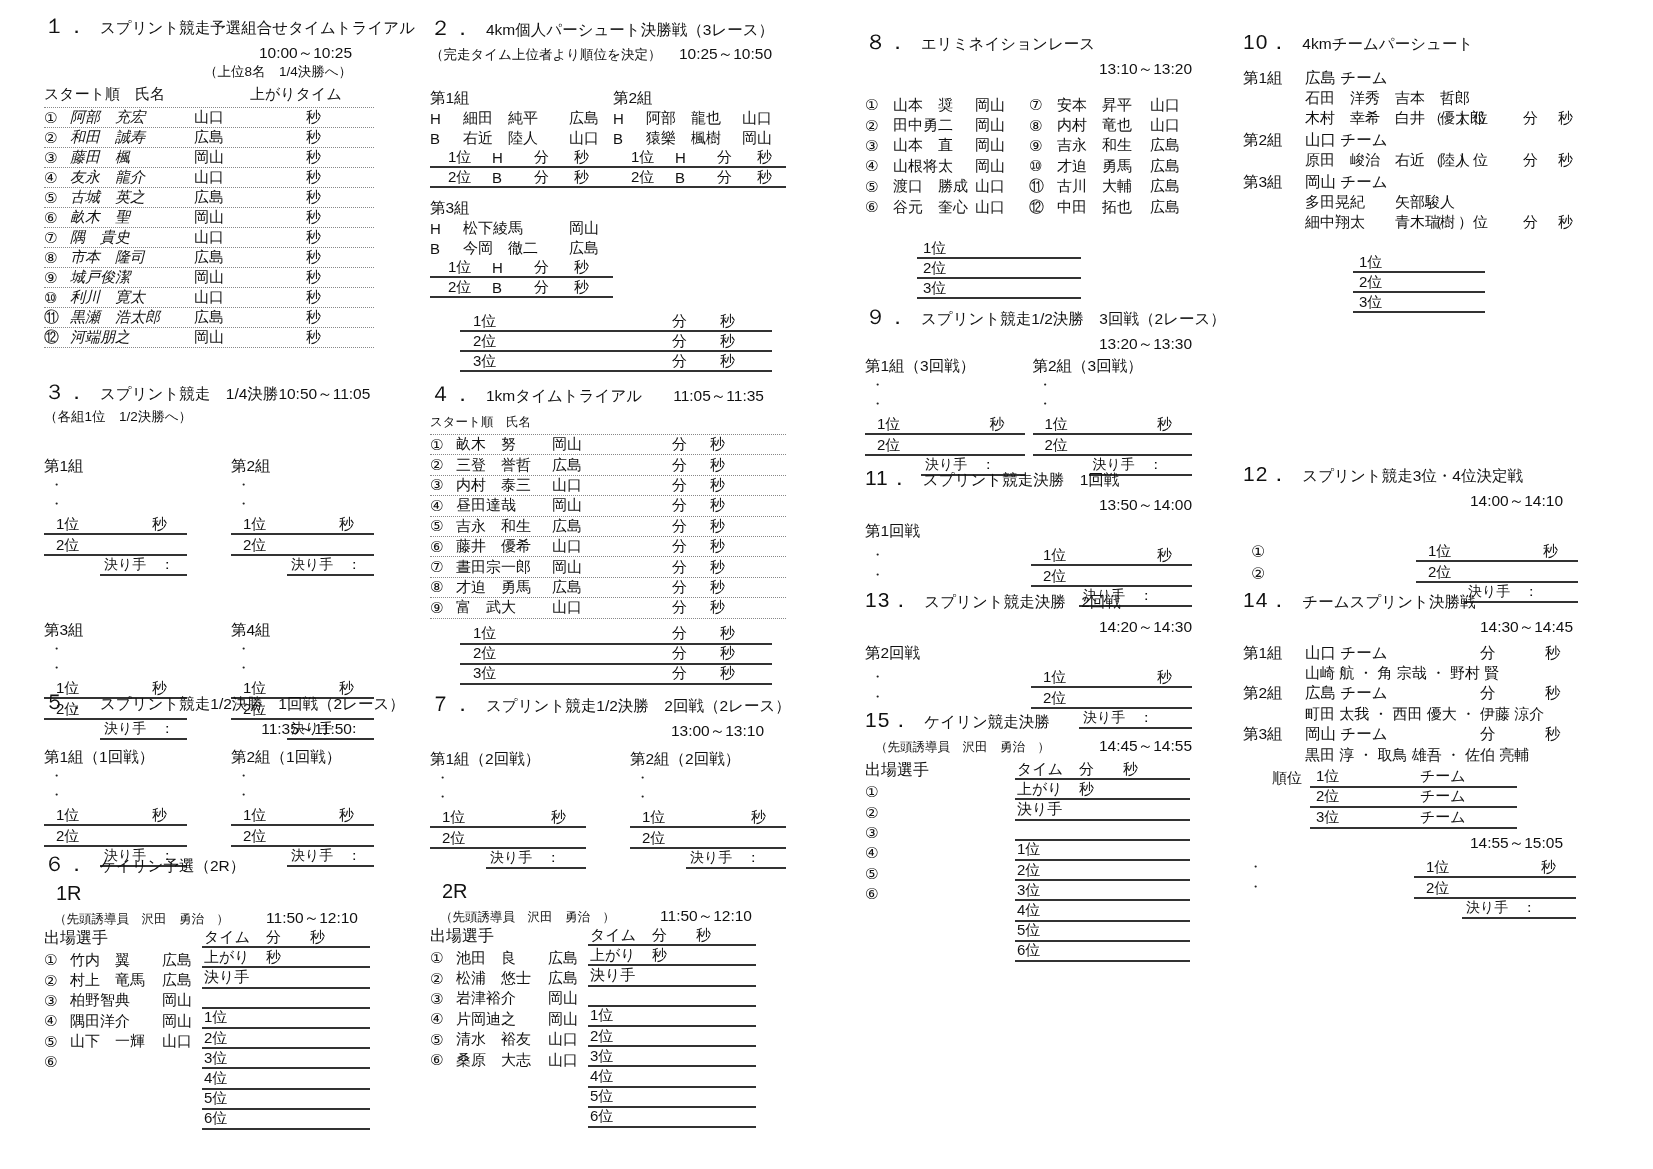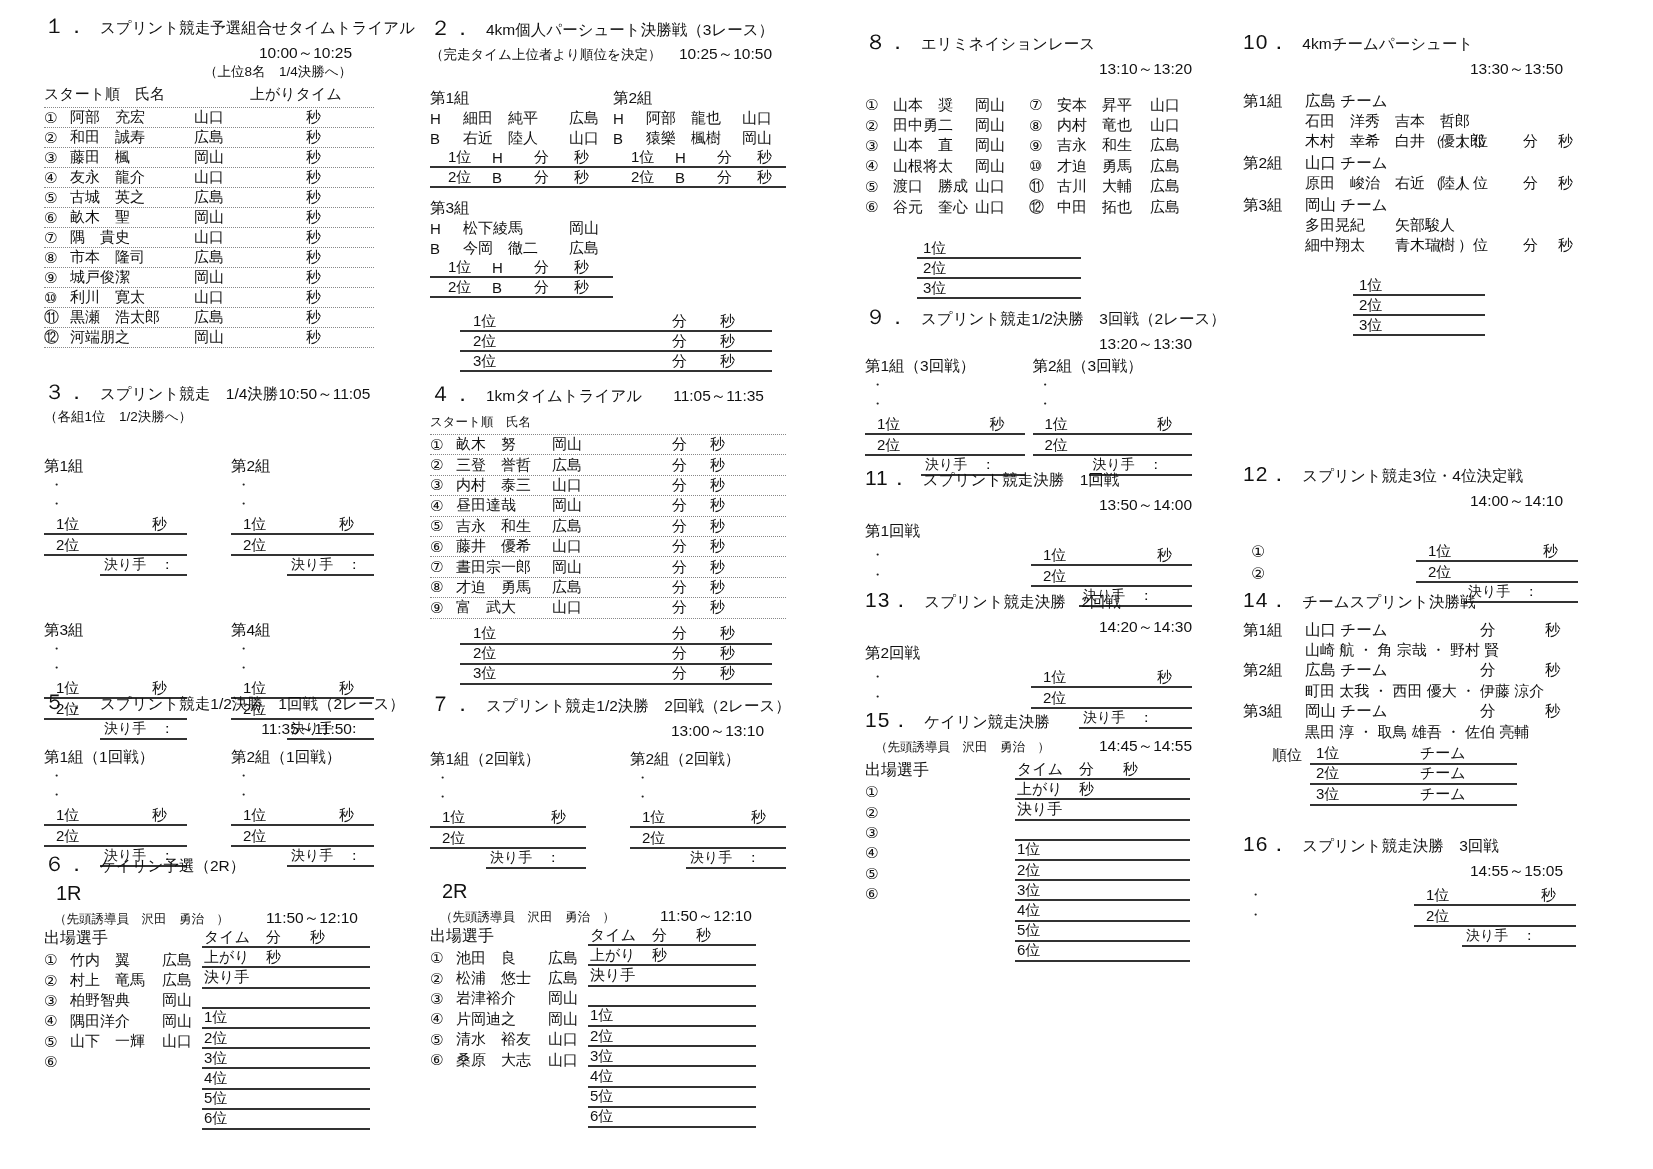--- a/index.html
+++ b/index.html
@@ -24,21 +24,21 @@
   .note-line{display:flex;justify-content:space-between;align-items:baseline;margin-top:2px;height:20px;}
   .note-line .nl-l{font-size:13.5px;}
   .note-line .nl-r{font-size:15.5px;padding-right:14px;}
 
   
   .hdr-row{display:flex;font-size:15px;padding:2px 0 3px;border-bottom:1px dotted #888;margin-top:2px;}
   .hdr-row .hl{width:206px;}
   .hdr-sm{font-size:12.5px;padding:2px 0 3px;border-bottom:1px dotted #888;margin-top:4px;}
   .drow{display:flex;align-items:center;height:20px;box-sizing:border-box;border-bottom:1px dotted #888;font-size:15px;}
   .r-no{width:26px;}
-  .r-name{width:124px;white-space:nowrap;}
+  .r-name{width:124px;white-space:nowrap;font-style:italic;}
   .r-pref{width:76px;}
   .r-unit{padding-left:36px;}
   .r4-name{width:96px;white-space:nowrap;}
   .r4-pref{width:120px;}
   .r4-min{width:38px;}
 
   
   .summary{margin-left:30px;width:312px;margin-top:6px;}
   .sumrow{display:flex;align-items:center;height:20px;box-sizing:border-box;border-bottom:2px solid #333;font-size:15px;padding-left:13px;}
   .sumrow .sl{flex:1;}
@@ -1054,21 +1054,20 @@
     </section>
   </div>
 
   <div class="col" id="col4">
 
     <section style="top:28px">
       <div class="sec-head">
         <span class="sec-no">10．</span>
         <span class="sec-title">4kmチームパーシュート</span>
       </div>
-      <div class="t-right tr-c4">13:30～13:50</div>
       <div style="margin-top:12px">
 
           <div class="tp-group">
             <div class="tp-head">
               <span class="g-n">第1組</span>
               <span>広島 チーム</span>
             </div>
             <div class="tp-line">石田　洋秀　吉本　哲郎</div>
             <div class="tp-line2">
               <span class="tl2">木村　幸希　白井　優太郎</span>
@@ -1144,20 +1143,21 @@
           </div>
         </div>
       </div>
     </section>
 
     <section style="top:586px">
       <div class="sec-head">
         <span class="sec-no">14．</span>
         <span class="sec-title">チームスプリント決勝戦</span>
       </div>
+      <div class="t-right tr-c4" style="padding-right:70px">14:30～14:45</div>
       <div style="margin-top:6px">
 
           <div class="ts-group">
             <div class="ts-head">
               <span class="g-n">第1組</span>
               <span class="t-team">山口 チーム</span>
               <span class="t-min">分</span>
               <span>秒</span>
             </div>
             <div class="ts-members">山崎 航 ・ 角 宗哉 ・ 野村 賢</div>
@@ -1196,24 +1196,20 @@
           </div>
           <div class="jrow">
             <span class="jl">3位</span>
             <span>チーム</span>
           </div>
         </div>
       </div>
     </section>
 
     <section style="top:830px">
-      <div class="sec-head">
-        <span class="sec-no">16．</span>
-        <span class="sec-title">スプリント競走決勝　3回戦</span>
-      </div>
       <div class="t-right tr-c4">14:55～15:05</div>
       <div class="rbody">
         <div class="rb-left" style="width:165px">
           <div>・</div>
           <div>・</div>
         </div>
         <div class="rtable rtable4">
           <div class="grank">
             <span>1位</span>
             <span>秒</span>

